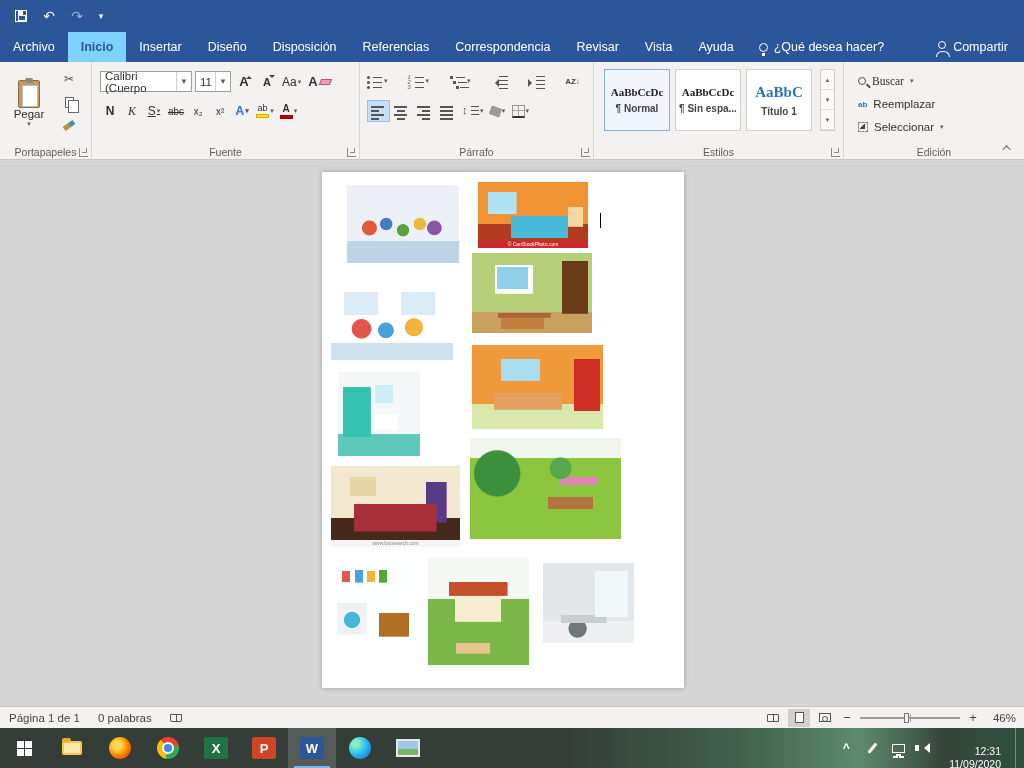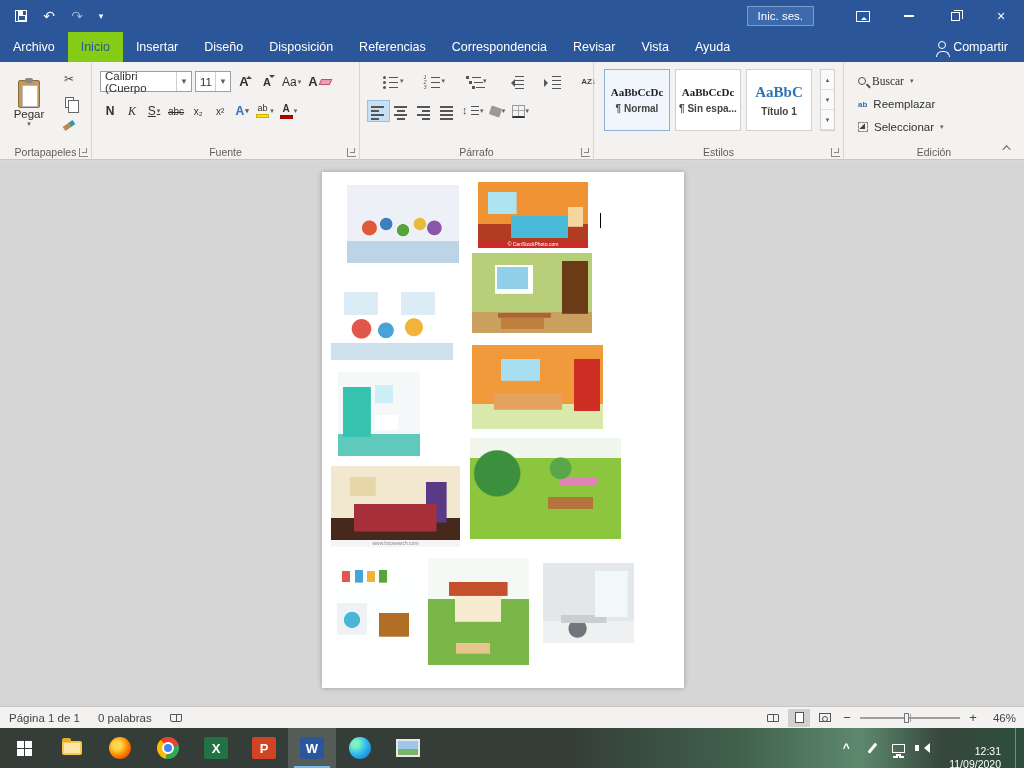--- a/index.html
+++ b/index.html
@@ -20,21 +20,21 @@
   .i-ribopts{width:14px;height:11px;border:1px solid #fff;position:relative;margin:0 16px;}
   .i-ribopts::after{content:"";position:absolute;left:4px;top:2px;border:3px solid transparent;border-bottom-color:#fff;}
   .wbtn{width:46px;height:32px;display:flex;align-items:center;justify-content:center;color:#fff;font-size:14px;}
   .i-min{width:10px;height:1.5px;background:#fff;display:inline-block;}
   .i-restore{width:9px;height:9px;border:1px solid #fff;position:relative;display:inline-block;}
   .i-restore::before{content:"";position:absolute;left:2px;top:-3px;width:8px;height:8px;border:1px solid #fff;border-bottom:none;border-left:none;}
 
   
   .tabrow{position:absolute;left:0;top:32px;width:1024px;height:30px;background:#2b579a;display:flex;align-items:stretch;color:#fff;font-size:12.5px;}
   .tab{display:flex;align-items:center;padding:0 13px;cursor:default;}
-  .tab.active{background:#84cc16;color:#2b579a;font-weight:normal;}
+  .tab.active{background:#7dd3fc;color:#2b579a;font-weight:bold;}
   .tellme{display:flex;align-items:center;gap:6px;padding:0 12px;font-size:12.5px;}
   .i-bulb{width:9px;height:9px;border:1.5px solid #fff;border-radius:50%;position:relative;display:inline-block;}
   .i-bulb::after{content:"";position:absolute;left:2px;top:9px;width:3px;height:3px;background:#fff;}
   .share{margin-left:auto;display:flex;align-items:center;gap:7px;padding:0 16px;}
   .i-person{width:8px;height:8px;border:1.5px solid #fff;border-radius:50%;position:relative;display:inline-block;top:-2px;}
   .i-person::after{content:"";position:absolute;left:-3px;top:9px;width:12px;height:5px;border:1.5px solid #fff;border-bottom:none;border-radius:6px 6px 0 0;}
 
   
   .ribbon{position:absolute;left:0;top:62px;width:1024px;height:98px;background:#f3f2f1;border-bottom:1px solid #c8c6c4;}
   .group{position:absolute;top:0;height:98px;border-right:1px solid #d8d6d4;}
@@ -69,21 +69,21 @@
   .b-italic{font-style:italic;font-family:"Liberation Serif",serif;}
   .b-under{text-decoration:underline;}
   .b-strike{text-decoration:line-through;font-size:10px;}
   .fx-a{color:#4472c4;font-weight:bold;text-shadow:0 0 1px #9dc3e6;}
   .stack{display:flex;flex-direction:column;align-items:center;line-height:1;}
   .stack .bar{width:13px;height:4px;margin-top:1px;}
   .bar-yellow{background:#ffe000;border:1px solid #c8b400;}
   .bar-red{background:#c00000;border:1px solid #900;}
 
   .g-para{left:360px;width:234px;}
-  .prow1{position:absolute;left:20px;top:9px;display:flex;align-items:flex-end;gap:16px;}
+  .prow1{position:absolute;left:4px;top:9px;display:flex;align-items:flex-end;gap:16px;}
   .prow2{position:absolute;left:8px;top:39px;display:flex;align-items:center;gap:2px;}
   .ic{width:17px;height:17px;display:inline-block;position:relative;}
   .i-bullets::before{content:"";position:absolute;left:1px;top:3px;width:3px;height:3px;border-radius:50%;background:#555;box-shadow:0 5px 0 #555,0 10px 0 #555;}
   .i-bullets::after{content:"";position:absolute;left:7px;top:4px;width:9px;height:1.5px;background:#555;box-shadow:0 5px 0 #555,0 10px 0 #555;}
   .i-numlist::before{content:"123";position:absolute;left:0;top:2px;width:4px;font-size:5.5px;line-height:5px;color:#555;word-break:break-all;}
   .i-numlist::after{content:"";position:absolute;left:7px;top:4px;width:9px;height:1.5px;background:#555;box-shadow:0 5px 0 #555,0 10px 0 #555;}
   .i-multilist::before{content:"";position:absolute;left:1px;top:3px;width:3px;height:3px;background:#555;box-shadow:3px 5px 0 #555,6px 10px 0 #555;}
   .i-multilist::after{content:"";position:absolute;left:7px;top:4px;width:9px;height:1.5px;background:#555;box-shadow:2px 5px 0 #555,4px 10px 0 #555;}
   .i-outdent::before{content:"";position:absolute;right:0;top:3px;width:9px;height:1.5px;background:#555;box-shadow:0 4px 0 #555,0 8px 0 #555,0 12px 0 #555;}
   .i-outdent::after{content:"";position:absolute;left:0;top:6px;border:4px solid transparent;border-right-color:#555;}
@@ -265,44 +265,37 @@
 
   <div class="titlebar">
     <div class="qat">
       <span class="btn">
           <span class="i-save"></span>
         </span>
       <span class="btn">↶</span>
       <span class="btn dis">↷</span>
       <span class="btn" style="font-size:9px;width:18px;">▾</span>
     </div>
-    <div class="tb-right">
-      <button class="signin">Inic. ses.</button>
-      <span class="i-ribopts"></span>
-      <span class="wbtn">
-          <i class="i-min"></i>
-        </span>
-      <span class="wbtn">
-          <i class="i-restore"></i>
-        </span>
-      <span class="wbtn">×</span>
-    </div>
   </div>
 
   <div class="tabrow">
     <span class="tab">Archivo</span>
     <span class="tab active">Inicio</span>
     <span class="tab">Insertar</span>
     <span class="tab">Diseño</span>
     <span class="tab">Disposición</span>
     <span class="tab">Referencias</span>
     <span class="tab">Correspondencia</span>
     <span class="tab">Revisar</span>
     <span class="tab">Vista</span>
     <span class="tab">Ayuda</span>
+    <span class="tellme">
+      <i class="i-bulb"></i>
+      <span>¿Qué desea hacer?</span>
+    </span>
     <span class="share">
       <i class="i-person"></i>
       <span>Compartir</span>
     </span>
   </div>
 
   <div class="ribbon">
 
     <section class="group g-clip">
       <div class="paste">

